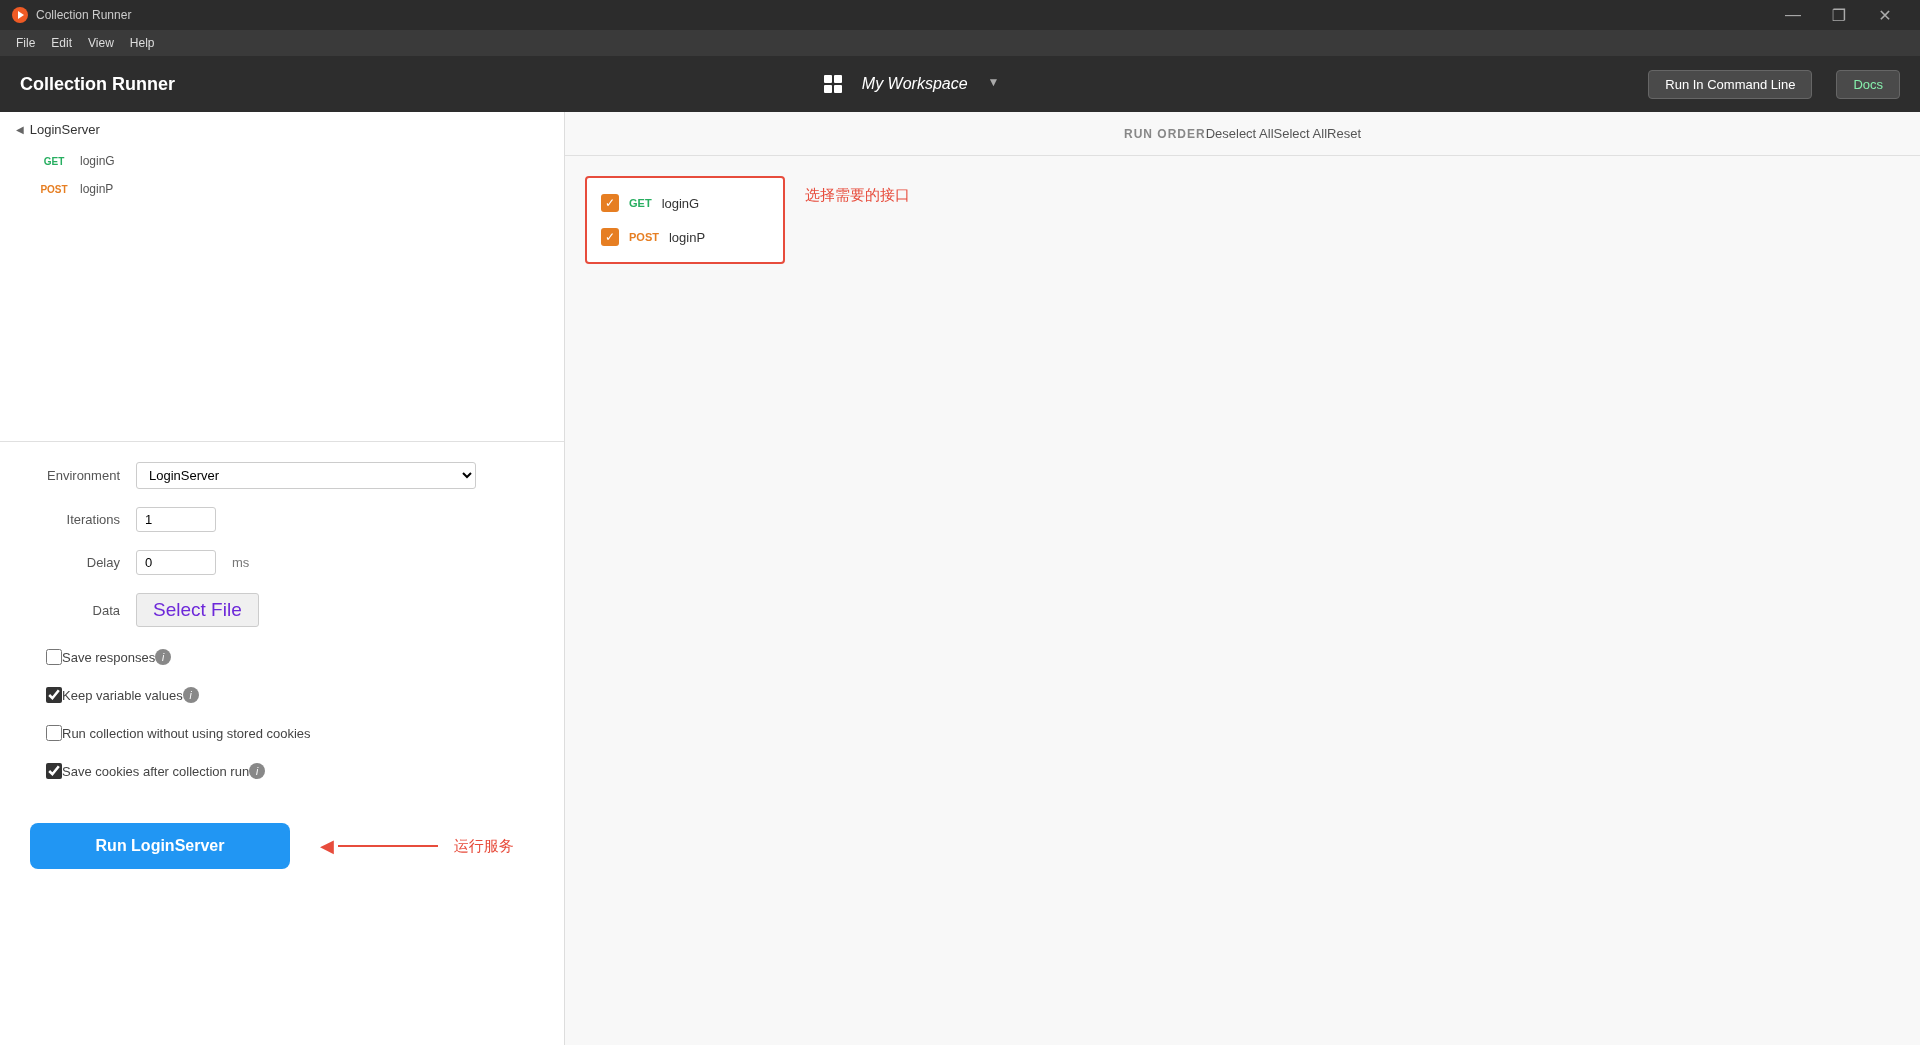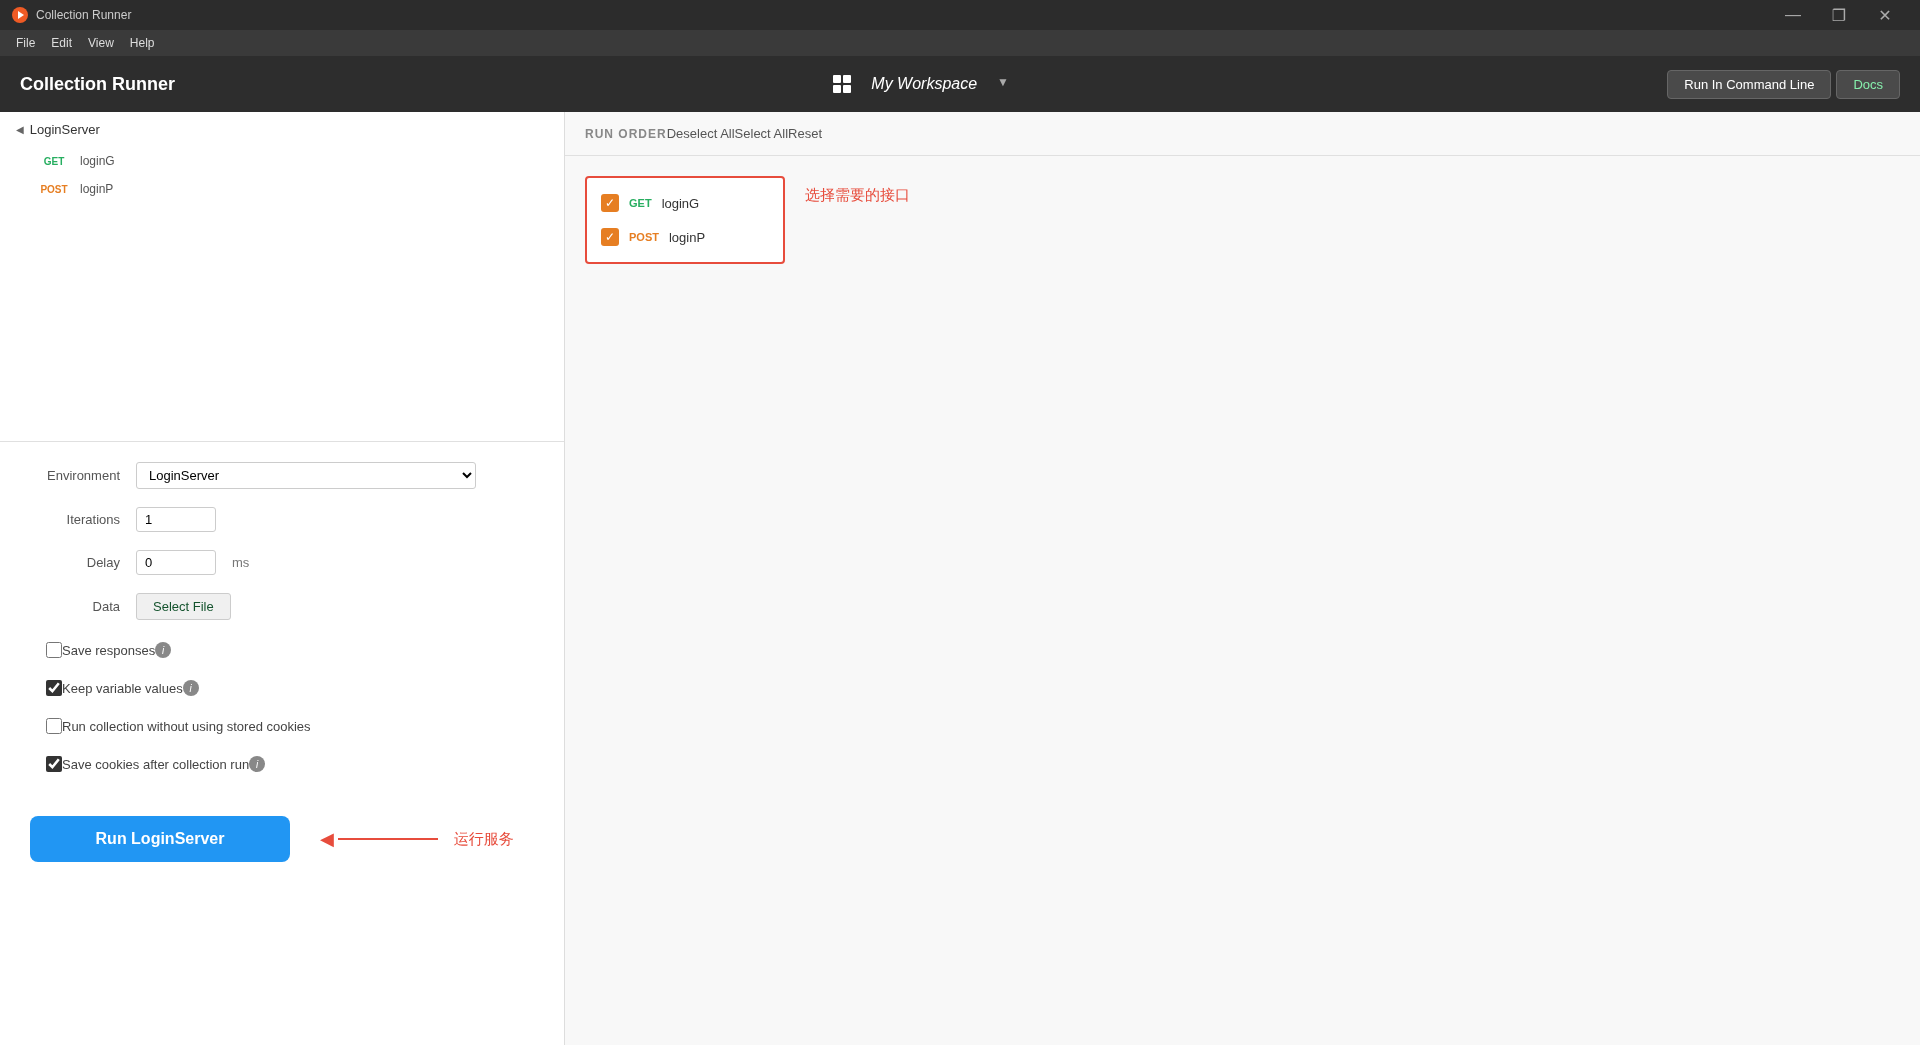--- a/index.html
+++ b/index.html
@@ -38,21 +38,21 @@
       display: flex;
       align-items: center;
       padding: 0 20px;
       justify-content: space-between;
     }
     .app-title { color: #fff; font-size: 18px; font-weight: 600; }
     .workspace-center { display: flex; align-items: flex-start; gap: 20px; color: #fff; font-size: 16px; cursor: pointer; font-style: italic; }
     .workspace-icon { display: grid; grid-template-columns: 1fr 1fr; gap: 2px; width: 18px; height: 18px; }
     .workspace-icon-dot { background: #fff; border-radius: 1px; }
     .workspace-chevron { font-size: 12px; color: #aaa; }
-    .header-right { display: flex; gap: 5px; align-items: center; }
+    .header-right { display: flex; gap: 24px; align-items: center; }
     .btn-command-line { background: #4a4a4a; color: #fff; border: 1px solid #666; padding: 6px 16px; border-radius: 4px; cursor: pointer; font-size: 13px; }
     .btn-docs { background: #4a4a4a; color: #86efac; border: 1px solid #666; padding: 6px 16px; border-radius: 4px; cursor: pointer; font-size: 13px; }
 
     
     .main-layout {
       display: flex;
       height: calc(1045px - 30px - 26px - 56px);
     }
 
     
@@ -137,23 +137,23 @@
       appearance: auto;
       background: #fff;
     }
     .form-unit { color: #777; font-size: 13px; }
 
     .btn-select-file {
       background: #f0f0f0;
       border: 1px solid #ccc;
       border-radius: 3px;
       padding: 5px 16px;
-      font-size: 13px;
+      font-size: 19px;
       cursor: pointer;
-      color: #14532d;
+      color: #6d28d9;
     }
 
     .checkbox-row {
       display: flex;
       align-items: center;
       padding: 4px 0;
     }
     .checkbox-row input[type="checkbox"] {
       width: 16px;
       height: 16px;
@@ -213,21 +213,21 @@
       flex: 1;
       background: #f8f8f8;
       display: flex;
       flex-direction: column;
     }
 
     
     .run-order-header {
       display: flex;
       align-items: center;
-      justify-content: flex-start;
+      justify-content: center;
       padding: 14px 20px;
       background: #f8f8f8;
       border-bottom: 1px solid #e0e0e0;
     }
     .run-order-title { font-size: 12px; font-weight: 600; color: #888; letter-spacing: 1px; text-transform: uppercase; }
     .run-order-actions { display: flex; }
     .run-order-action { color: #555; font-size: 13px; cursor: pointer; }
 
     
     .run-order-content {

